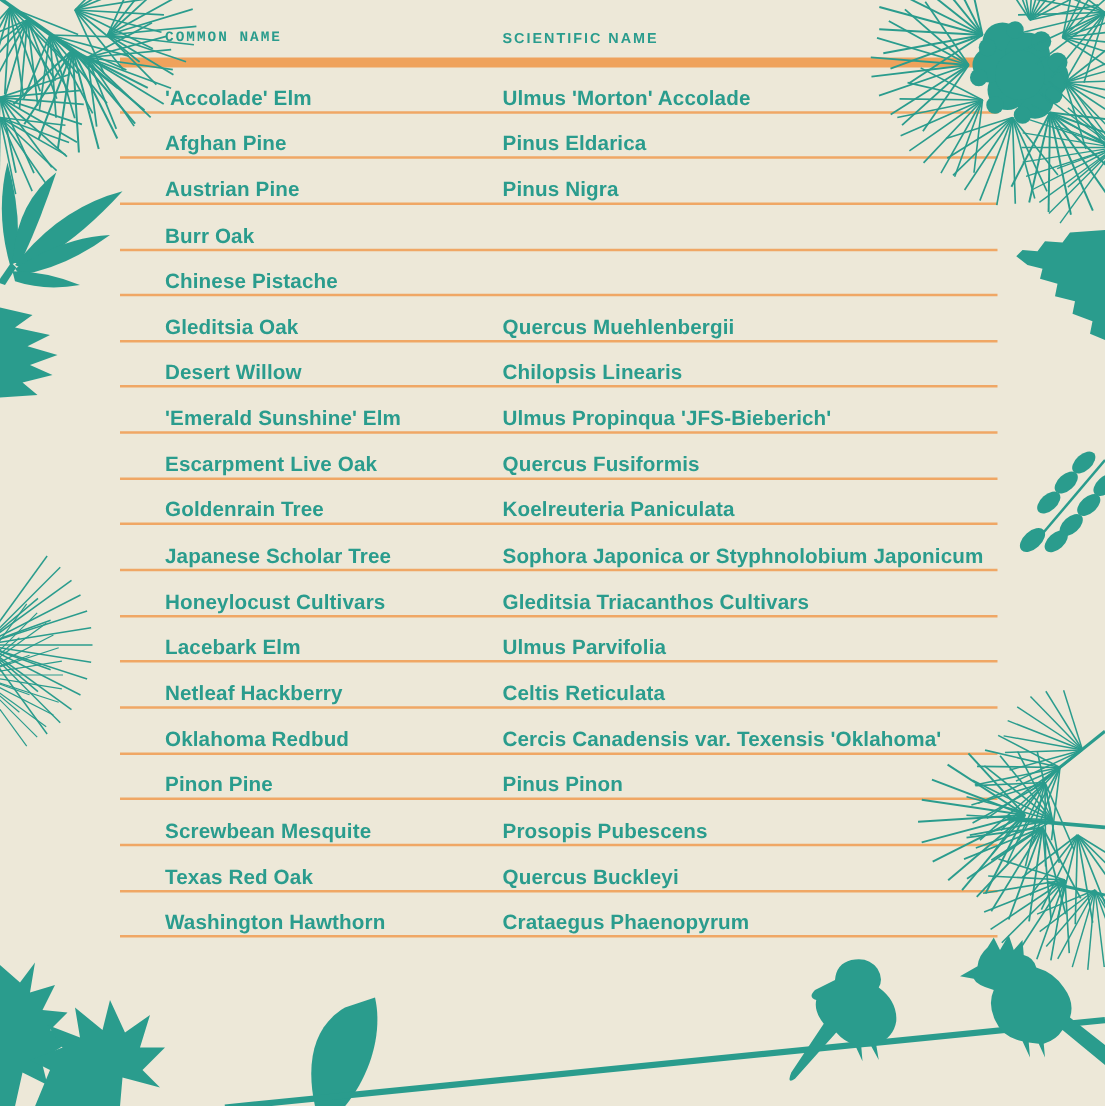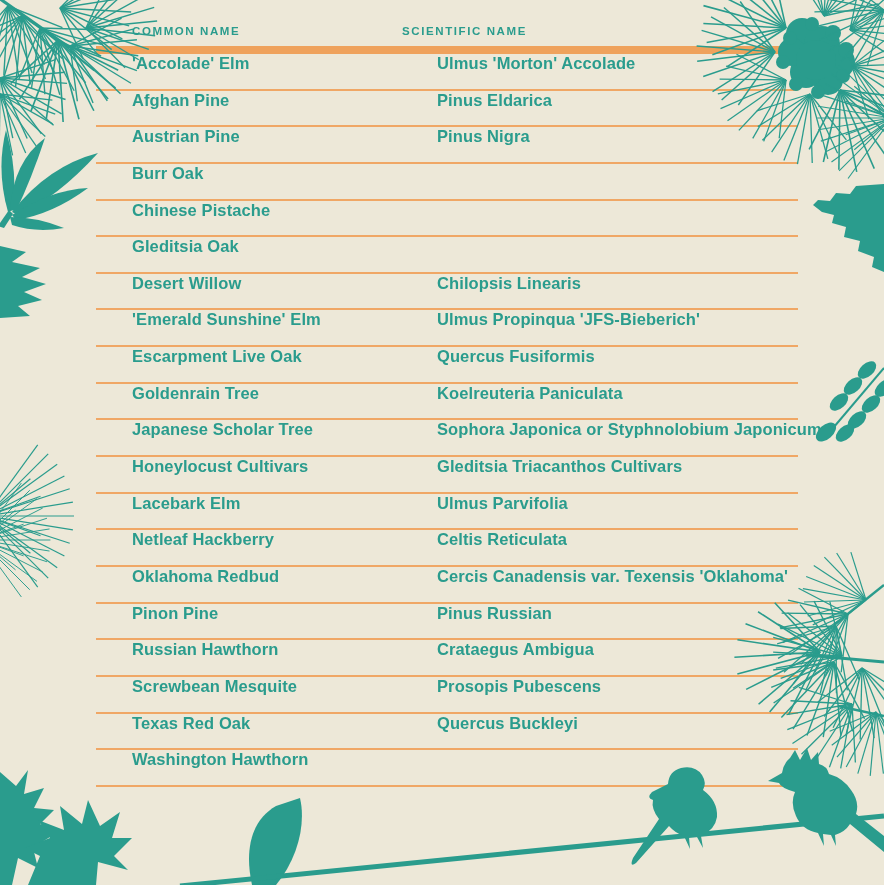--- a/index.html
+++ b/index.html
@@ -18,43 +18,43 @@
     display:flex;
     padding-left:36px;
     height:14px;line-height:14px;
   }
   .th{
     color:#2A9C8D;
     font-size:11.5px;
     font-weight:bold;
     letter-spacing:1.6px;
   }
-  .th.col-common{width:270px;flex-shrink:0;}
+  .th.col-common{width:270px;flex-shrink:0;font-family:Liberation Mono, monospace;}
   .thick-rule{
     margin-top:8px;
     height:8px;
     background:#EFA25C;
   }
   .row{
     box-sizing:border-box;
     display:flex;
-    align-items:flex-start;
+    align-items:flex-end;
     height:36.65px;
     padding-left:36px;
     border-bottom:2px solid #F0A765;
   }
   .cell{
     color:#2A9C8D;
     font-size:16.5px;
     font-weight:bold;
     letter-spacing:0.1px;
     white-space:nowrap;
   }
   .cell.col-common{width:270px;flex-shrink:0;}
-  .cell.col-sci{flex:1;margin-left:35px;}
+  .cell.col-sci{flex:1;}
   
   .deco{
     position:absolute;left:0;top:0;z-index:2;
     pointer-events:none;
   }
   .teal-fill{fill:#2A9C8D;}
   .teal-stroke{stroke:#2A9C8D;fill:none;}
 </style>
 </head>
 <body>
@@ -88,20 +88,21 @@
         <div class="row">
           <div class="cell col-common">Burr Oak</div>
         </div>
 
         <div class="row">
           <div class="cell col-common">Chinese Pistache</div>
         </div>
 
         <div class="row">
           <div class="cell col-common">Gleditsia Oak</div>
+          <div class="cell col-sci">Quercus Muehlenbergii</div>
         </div>
 
         <div class="row">
           <div class="cell col-common">Desert Willow</div>
           <div class="cell col-sci">Chilopsis Linearis</div>
         </div>
 
         <div class="row">
           <div class="cell col-common">'Emerald Sunshine' Elm</div>
           <div class="cell col-sci">Ulmus Propinqua 'JFS-Bieberich'</div>
@@ -137,40 +138,37 @@
           <div class="cell col-sci">Celtis Reticulata</div>
         </div>
 
         <div class="row">
           <div class="cell col-common">Oklahoma Redbud</div>
           <div class="cell col-sci">Cercis Canadensis var. Texensis 'Oklahoma'</div>
         </div>
 
         <div class="row">
           <div class="cell col-common">Pinon Pine</div>
-          <div class="cell col-sci">Pinus Russian</div>
-        </div>
-
-        <div class="row">
-          <div class="cell col-common">Russian Hawthorn</div>
-          <div class="cell col-sci">Crataegus Ambigua</div>
-        </div>
+          <div class="cell col-sci">Pinus Pinon</div>
+        </div>
+
 
         <div class="row">
           <div class="cell col-common">Screwbean Mesquite</div>
           <div class="cell col-sci">Prosopis Pubescens</div>
         </div>
 
         <div class="row">
           <div class="cell col-common">Texas Red Oak</div>
           <div class="cell col-sci">Quercus Buckleyi</div>
         </div>
 
         <div class="row">
           <div class="cell col-common">Washington Hawthorn</div>
+          <div class="cell col-sci">Crataegus Phaenopyrum</div>
         </div>
       </div>
   </div>
 
   <svg class="deco" width="884" height="885" viewBox="0 0 884 885" aria-hidden="true">
     <defs>
       <g id="tuft">
         <line x1="0" y1="0" x2="58" y2="-34"></line>
         <line x1="0" y1="0" x2="66" y2="-20"></line>
         <line x1="0" y1="0" x2="71" y2="-6"></line>

